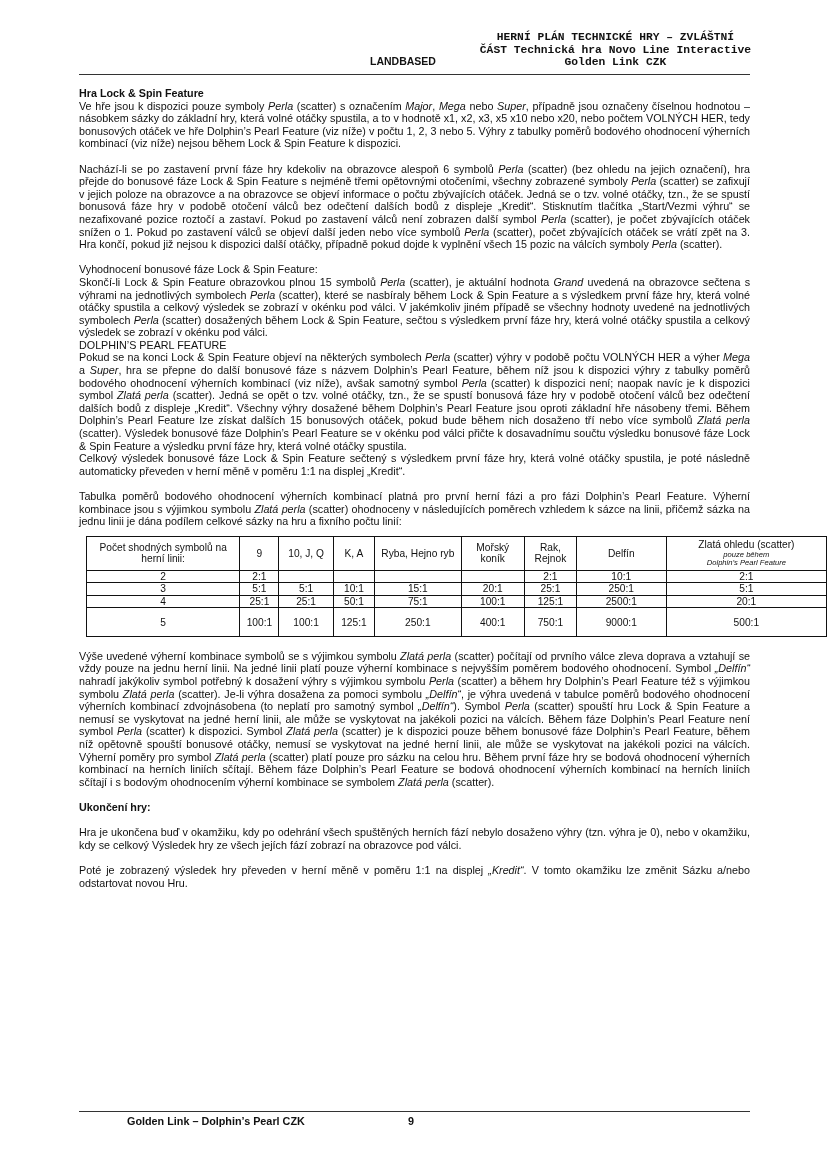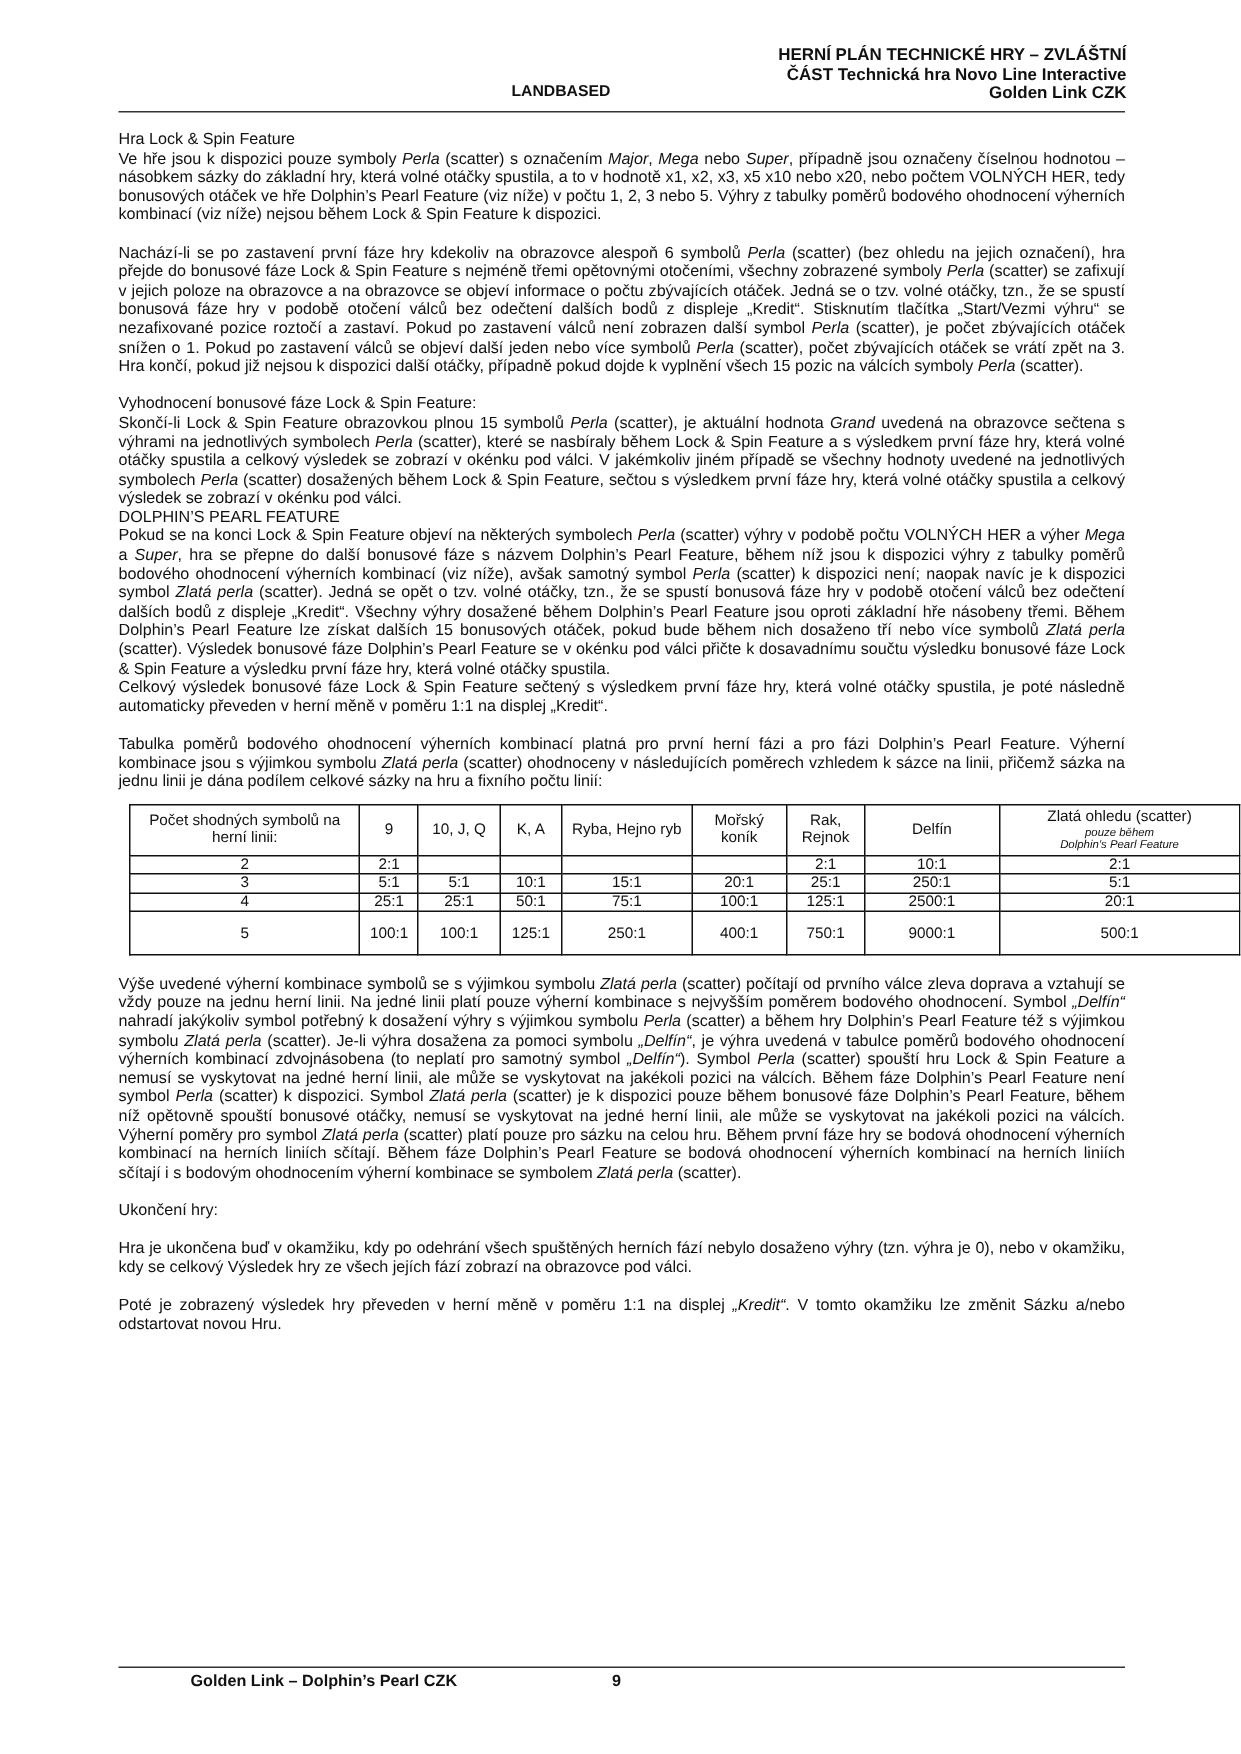--- a/index.html
+++ b/index.html
@@ -1,26 +1,26 @@
 <!DOCTYPE html>
 <html><head>
 <meta charset="utf-8">
 <style>
   html, body { margin:0; padding:0; background:#ffffff; }
   body { width:827px; height:1169px; position:relative; overflow:hidden;
          font-family:"Liberation Sans", sans-serif; color:#111; }
-  .hdr-left { position:absolute; left:341px; top:55px; font-size:10.5px; font-weight:bold; }
-  .hdr-right { position:absolute; right:76px; top:31px; text-align:right;
-               font-size:11.3px; font-weight:bold; line-height:12.5px; }
+  .hdr-left { position:absolute; left:370px; top:55px; font-size:10.5px; font-weight:bold; }
+  .hdr-right { position:absolute; right:76px; top:31px; text-align:center;
+               font-size:11.3px; font-weight:bold; line-height:12.5px;font-family:Liberation Mono, monospace; }
   .hdr-rule { position:absolute; left:79px; right:77px; top:74px; border-top:1.5px solid #333; }
   .content { position:absolute; left:79px; width:671px; top:87px;
              font-size:10.75px; line-height:12.6px; text-align:justify; }
   .content p { margin:0; }
   .gap { height:12.6px; }
-  .h { font-weight:normal; }
+  .h { font-weight:bold; }
   table { border-collapse:collapse; margin:8px 0 0 7px; width:741px;
           font-size:10.2px; line-height:11.5px; text-align:center; }
   td, th { border:1px solid #111; padding:0 2px; font-weight:normal; vertical-align:middle; }
   th { height:33px; }
   td { height:11px; }
   tr.tall td { height:28px; }
   .sub { font-size:7.6px; font-style:italic; line-height:8.5px; display:block; }
   .ftr-rule { position:absolute; left:79px; right:77px; top:1111px; border-top:1.2px solid #333; }
   .ftr-left { position:absolute; left:79px; top:1115px; font-size:10.8px; font-weight:bold;margin-left:48px; }
   .ftr-page { position:absolute; left:408px; top:1115px; font-size:10.8px; font-weight:bold; }

